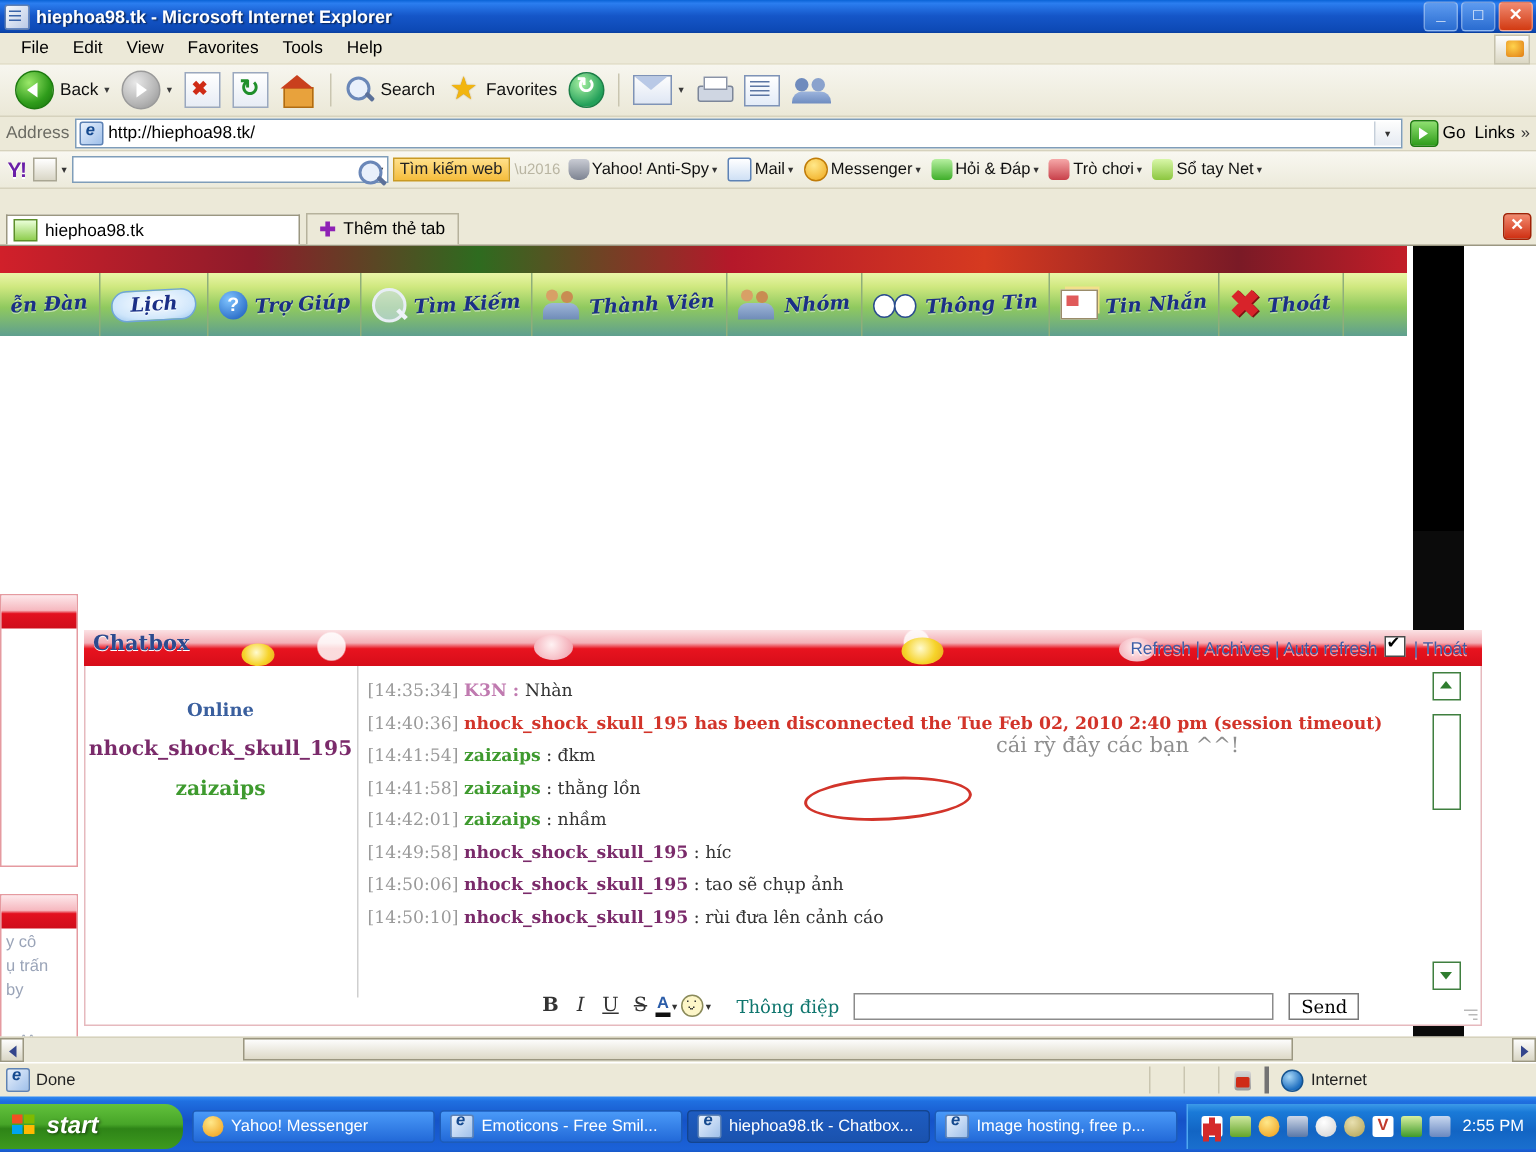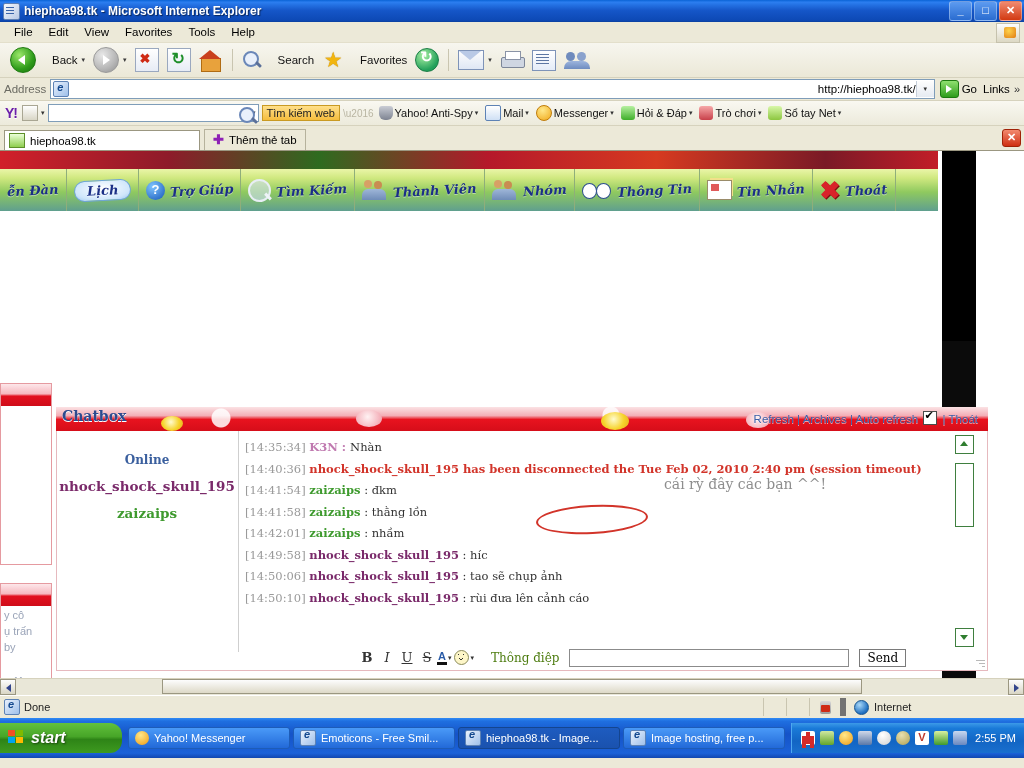--- a/index.html
+++ b/index.html
@@ -47,21 +47,21 @@
   }
   .menu-logo:after{content:"";position:absolute;right:3px;top:3px;width:12px;height:11px;
     background:radial-gradient(circle at 40% 35%,#ffd34d,#e07b12);border-radius:2px;}
 
   
   .toolbar{
     height:34px;background:linear-gradient(180deg,#f7f6ef,#ebe8d7);
     display:flex;align-items:center;padding-left:6px;border-bottom:1px solid #d6d2bd;
   }
   .tb-item{display:flex;align-items:center;height:30px;padding:0 4px;}
-  .tb-label{font-size:11.5px;margin-left:16px;color:#111;}
+  .tb-label{font-size:11.5px;margin-left:4px;color:#111;}
   .tb-sep{width:1px;height:22px;background:#c9c5b0;margin:0 5px;}
   .tb-caret{font-size:7px;color:#3a3a3a;margin-left:4px;}
   .circ{width:24px;height:24px;border-radius:50%;display:block;}
   .circ.back{background:radial-gradient(circle at 35% 30%,#9be86a,#2f9c1b 60%,#176f0c);
     border:1px solid #1d7a10;position:relative;}
   .circ.fwd{background:radial-gradient(circle at 35% 30%,#e8e8e8,#b6b6b6 60%,#8f8f8f);
     border:1px solid #9a9a9a;position:relative;}
   .circ.back:after,.circ.fwd:after{
     content:"";position:absolute;left:7px;top:7px;border-style:solid;
   }
@@ -107,21 +107,21 @@
     border-bottom:1px solid #d6d2bd;padding-left:4px;
   }
   .addr-label{color:#6b6b63;font-size:11.5px;margin-right:4px;}
   .addr-field{
     flex:1;height:18px;background:#fff;border:1px solid #7f9db9;display:flex;align-items:center;
     padding-left:2px;position:relative;
   }
   .addr-ie{width:14px;height:14px;background:linear-gradient(135deg,#e8f0fc,#9fc0ea);border:1px solid #5d82b5;
     border-radius:2px;margin-right:3px;flex:none;position:relative;}
   .addr-ie:after{content:"e";position:absolute;left:3px;top:-1px;color:#14498f;font-size:11px;font-style:italic;font-weight:bold;}
-  .addr-text{font-size:11.5px;color:#000;flex:1;text-align:right;}
+  .addr-text{font-size:11.5px;color:#000;flex:1;}
   .addr-drop{
     width:17px;height:16px;border-left:1px solid #c6cfda;background:linear-gradient(180deg,#fdfdfd,#e6ebf2);
     display:flex;align-items:center;justify-content:center;font-size:7px;color:#333;
   }
   .go-btn{display:flex;align-items:center;margin:0 6px 0 5px;font-size:11.5px;}
   .go-arrow{
     width:17px;height:16px;margin-right:3px;background:linear-gradient(180deg,#8fe070,#2f9c1b);
     border:1px solid #1d7a10;border-radius:3px;position:relative;
   }
   .go-arrow:after{content:"";position:absolute;left:5px;top:4px;border-style:solid;
@@ -153,21 +153,21 @@
   .yico.mail{background:linear-gradient(180deg,#fff,#cfe0f5);border:1px solid #5d82b5;border-radius:2px;}
   .yico.msgr{background:radial-gradient(circle at 40% 30%,#ffe88a,#f0a81a);border-radius:50%;border:1px solid #c07c08;}
   .yico.hoi{background:linear-gradient(180deg,#b6f0a0,#3fae2a);border-radius:3px;}
   .yico.game{background:linear-gradient(180deg,#f6a8a8,#c8404a);border-radius:3px;}
   .yico.net{background:linear-gradient(180deg,#d8f7a8,#8cc63f);border-radius:3px;}
   .ycaret{font-size:7px;color:#333;}
 
   
   .tabstrip{
     height:24px;background:#ece9d8;display:flex;align-items:flex-end;gap:4px;
-    padding-left:4px;position:relative;border-bottom:1px solid #9b9781;
+    padding-left:4px;position:relative;border-bottom:1px solid #9b9781;margin-top:13px;
   }
   .tab{
     height:20px;background:#fff;border:1px solid #9b9781;border-bottom:none;
     display:flex;align-items:center;padding:0 8px 0 4px;gap:5px;font-size:11.5px;
     width:196px;box-sizing:border-box;
   }
   .tabico{width:14px;height:13px;background:linear-gradient(180deg,#eaffd8,#8fce4f);border:1px solid #5d8f2a;flex:none;}
   .newtab{
     height:20px;background:#ece9d8;border:1px solid #b6b29c;border-bottom:none;
     display:flex;align-items:center;padding:0 8px;gap:5px;font-size:11.5px;
@@ -321,21 +321,21 @@
   }
   .fbtn.u{text-decoration:underline;}
   .fbtn.s{text-decoration:line-through;}
   .acolor{font-weight:bold;color:#2a5ca8;border-bottom:3px solid #111;padding:0 1px;}
   .mini-caret{font-size:7px;color:#333;margin:0 3px 0 1px;}
   .smiley{
     width:13px;height:13px;border-radius:50%;border:1px solid #8a8a5a;background:#fdf6c8;position:relative;
   }
   .smiley:after{content:"";position:absolute;left:3px;top:3px;width:1px;height:1px;background:#333;
     box-shadow:5px 0 0 #333,1px 4px 0 #333,2px 5px 0 #333,3px 5px 0 #333,4px 4px 0 #333;}
-  .msg-label{font-size:12px;color:#4d7c0f;margin:0 10px 0 14px;font-family:"DejaVu Serif",serif;}
+  .msg-label{font-size:12px;color:#0f766e;margin:0 10px 0 14px;font-family:"DejaVu Serif",serif;}
   .msg-input{
     width:278px;height:16px;background:#fff;border:1px solid #8b8b8b;
   }
   .send-btn{
     margin-left:10px;background:#fff;border:1px solid #7a7a7a;font-size:12px;
     padding:1px 7px;font-family:"DejaVu Serif",serif;
   }
   .resize-grip{position:absolute;right:2px;bottom:2px;width:10px;height:10px;}
   .resize-grip i{display:block;height:1px;background:#b9b9b9;margin-top:2px;margin-left:auto;}
 
@@ -359,21 +359,21 @@
     font-size:11px;color:#222;
   }
   .sb-ie{width:14px;height:14px;margin:0 4px 0 4px;background:linear-gradient(135deg,#e8f0fc,#9fc0ea);
     border:1px solid #5d82b5;border-radius:2px;position:relative;flex:none;}
   .sb-ie:after{content:"e";position:absolute;left:3px;top:-2px;color:#14498f;font-size:11px;font-style:italic;font-weight:bold;}
   .sb-text{flex:1;}
   .sb-cell{width:22px;height:18px;border-left:1px solid #c9c5b0;}
   .sb-warn{width:30px;display:flex;align-items:center;justify-content:center;border-left:1px solid #c9c5b0;height:18px;}
   .warn-ico{width:11px;height:13px;background:linear-gradient(180deg,#d8d8d8,#9a9a9a);border-radius:2px;position:relative;}
   .warn-ico:after{content:"";position:absolute;left:1px;top:4px;width:9px;height:7px;background:#cf2b16;border-radius:1px;}
-  .sb-zone{width:170px;display:flex;align-items:center;gap:5px;border-left:6px solid #737373;height:18px;padding-left:8px;}
+  .sb-zone{width:170px;display:flex;align-items:center;gap:5px;border-left:3px solid #737373;height:18px;padding-left:8px;}
   .globe{width:13px;height:13px;border-radius:50%;background:radial-gradient(circle at 35% 30%,#a8d8f8,#1f6fc0 70%);
     border:1px solid #15538f;}
 
   
   .taskbar{
     height:40px;display:flex;align-items:center;
     background:linear-gradient(180deg,#2f8af5 0%,#1f6fe0 8%,#1553c8 40%,#1b62d8 88%,#1147b0 100%);
   }
   .startbtn{
     height:30px;min-width:98px;display:flex;align-items:center;gap:6px;padding:0 16px 0 8px;
@@ -748,21 +748,21 @@
       <div class="task">
         <span class="tico ym"></span>
         <span>Yahoo! Messenger</span>
       </div>
       <div class="task">
         <span class="tico ie"></span>
         <span>Emoticons - Free Smil...</span>
       </div>
       <div class="task active">
         <span class="tico ie"></span>
-        <span>hiephoa98.tk - Image...</span>
+        <span>hiephoa98.tk - Chatbox...</span>
       </div>
       <div class="task">
         <span class="tico ie"></span>
         <span>Image hosting, free p...</span>
       </div>
     </div>
     <div class="tray">
       <span class="tr med"></span>
       <span class="tr g1"></span>
       <span class="tr sm"></span>

